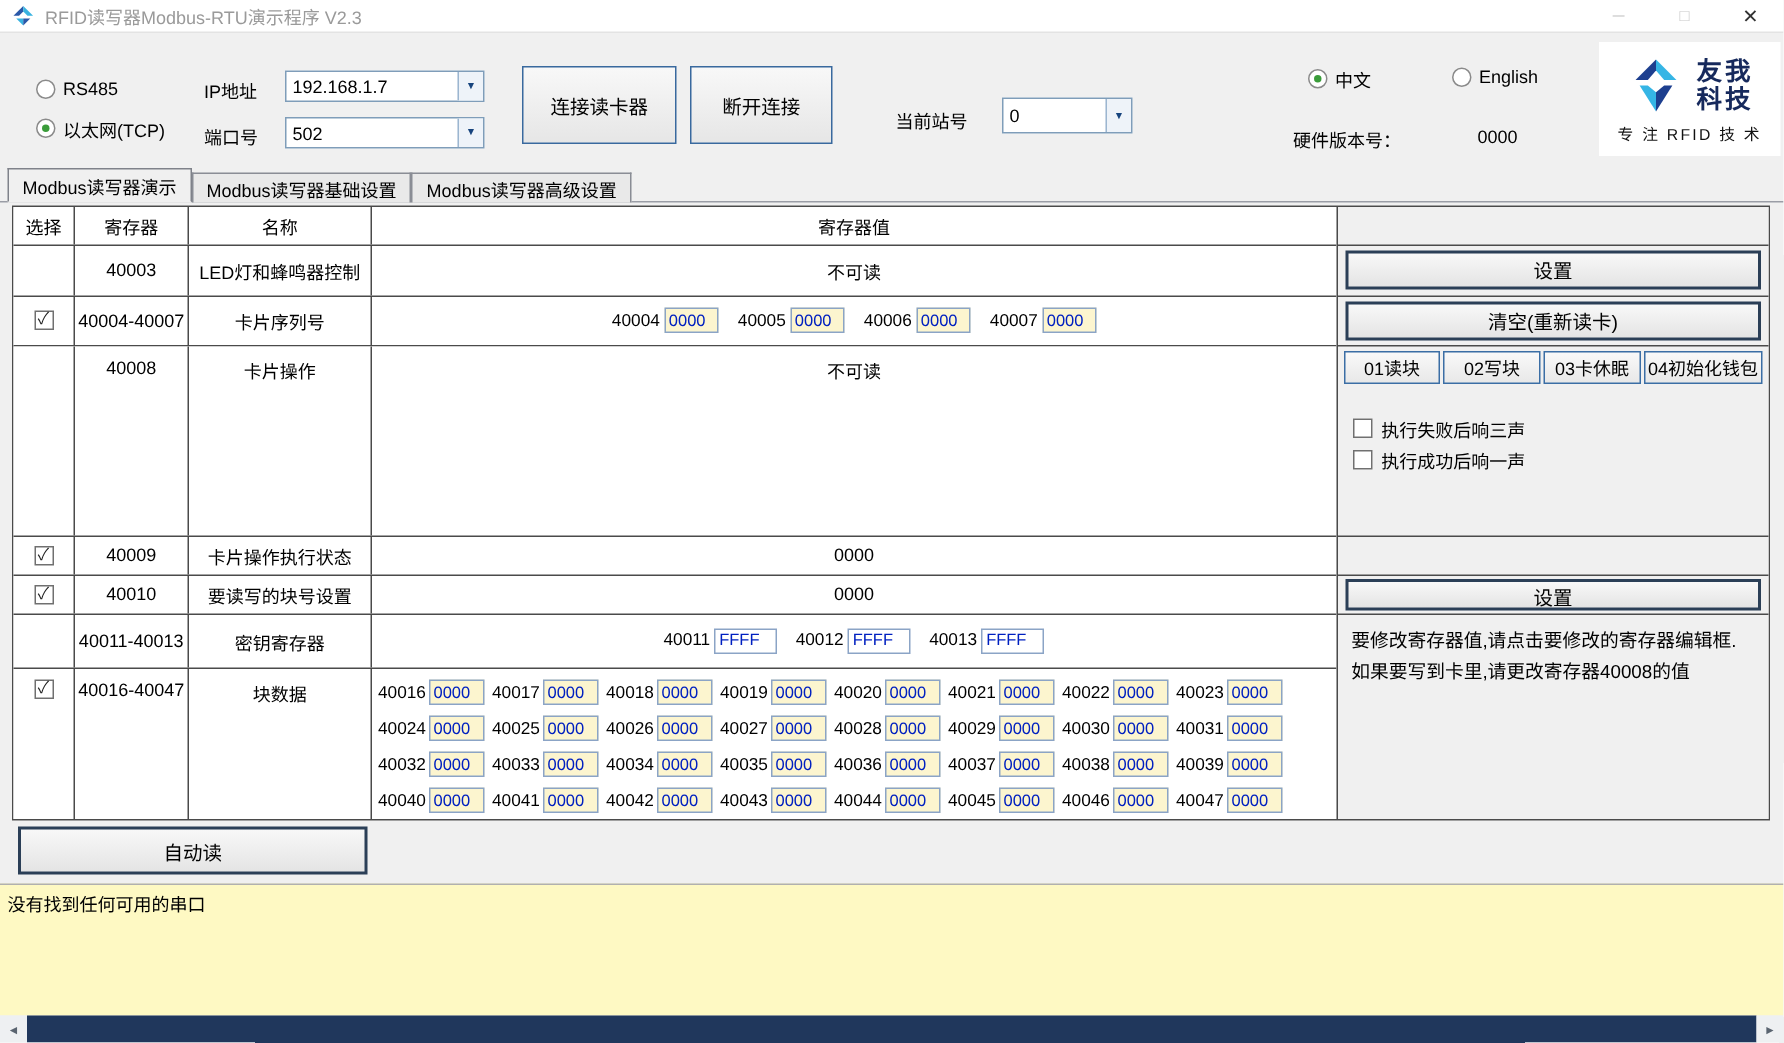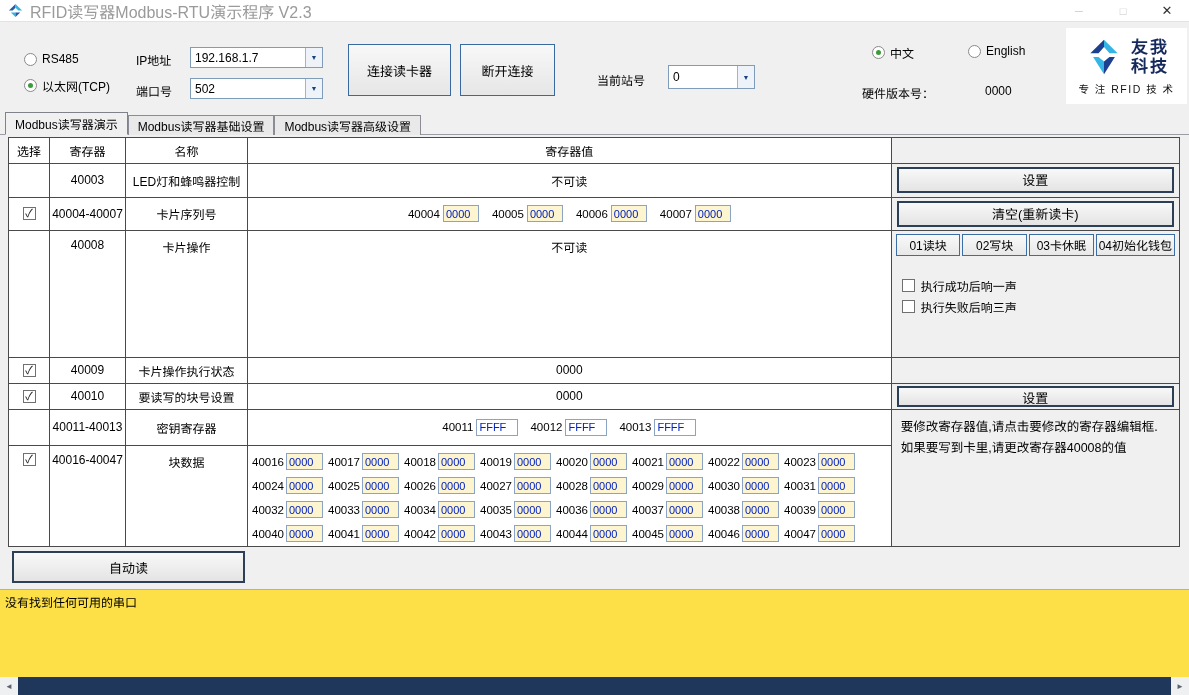--- a/index.html
+++ b/index.html
@@ -2,21 +2,21 @@
 <html lang="zh-CN"><head>
 <meta charset="utf-8">
 <style>
   *{box-sizing:border-box;margin:0;padding:0}
   html,body{width:1189px;height:695px}
   body{position:relative;background:#f0f0f0;font-family:"Liberation Sans",sans-serif;font-size:12px;color:#000;overflow:hidden}
 
   
   .titlebar{position:absolute;left:0;top:0;width:1189px;height:22px;background:#fff;border-bottom:1px solid #e3e3e3;display:flex;align-items:center}
   .app-icon{width:15px;height:15px;margin:0 7px 0 8px;flex:0 0 auto}
-  .titlebar-title{color:#9a9a9a;font-size:16px}
+  .titlebar-title{color:#9a9a9a;font-size:12px}
   .win-btns{margin-left:auto;display:flex;height:100%}
   .win-btn{width:44px;height:100%;display:flex;align-items:center;justify-content:center;color:#c9c9c9;font-size:11px;cursor:pointer}
   .win-btn.close{color:#333;font-size:13px}
 
   
   .lbl{position:absolute;font-size:12px;white-space:nowrap}
   .radio{position:absolute;display:flex;align-items:center;gap:5px;font-size:12px;white-space:nowrap;cursor:pointer}
   .radio .dot{width:13px;height:13px;border-radius:50%;border:1px solid #8a8a8a;background:#fff;position:relative;flex:0 0 auto}
   .radio.selected .dot::after{content:"";position:absolute;left:3px;top:3px;width:5px;height:5px;border-radius:50%;background:#3a9c3a}
 
@@ -72,21 +72,21 @@
   .set-btn.small{height:21px;margin:2px 5px}
   .ops{padding:3px 4px}
   .op-row{display:flex;gap:2px;margin-bottom:19px}
   .op-btn{flex:1;height:22px;background:linear-gradient(#f9f9f9,#e8e8e8);border:1px solid #3b6ea5;font-size:12px;white-space:nowrap;padding:0 2px;cursor:pointer;font-family:inherit}
   .cb-list{margin:7px 0 0 6px;display:flex;flex-direction:column}
   .cb-line{display:flex;align-items:center;gap:6px;height:21px;font-size:12px;cursor:pointer}
   .note-cell{padding:7px 9px;font-size:12.5px;line-height:21px}
 
   
   .auto-btn{position:absolute;left:12px;top:551px;width:233px;height:32px;background:linear-gradient(#f8f8f8,#e4e4e4);border:2px solid #2b3f57;font-size:13px;cursor:pointer;font-family:inherit}
-  .log{position:absolute;left:0;top:589px;width:1189px;height:88px;background:#fde047;border-top:1px solid #b0b0b0;font-size:12px;padding:3px 5px}
+  .log{position:absolute;left:0;top:589px;width:1189px;height:88px;background:#fef9c3;border-top:1px solid #b0b0b0;font-size:12px;padding:3px 5px}
   .hscroll{position:absolute;left:0;top:677px;width:1189px;height:18px;display:flex}
   .hs-btn{width:18px;height:18px;background:#eef0f2;display:flex;align-items:center;justify-content:center;cursor:pointer}
   .hs-btn.left::after{content:"◄";font-size:8px;color:#5a6470}
   .hs-btn.right::after{content:"►";font-size:8px;color:#5a6470}
   .hs-track{flex:1;background:#20375c;cursor:pointer}
 </style>
 </head>
 <body>
 
 <div class="titlebar">
@@ -413,25 +413,25 @@
     <div class="acell ops" style="height:128px">
       <div class="op-row">
           <button class="op-btn">01读块</button>
           <button class="op-btn">02写块</button>
           <button class="op-btn">03卡休眠</button>
           <button class="op-btn">04初始化钱包</button>
         </div>
       <div class="cb-list">
           <label class="cb-line">
             <span class="cb"></span>
-            <span>执行成功后响一声</span>
+            <span>执行失败后响三声</span>
           </label>
           <label class="cb-line">
             <span class="cb"></span>
-            <span>执行失败后响三声</span>
+            <span>执行成功后响一声</span>
           </label>
         </div>
     </div>
     <div class="acell" style="height:26px"></div>
     <div class="acell" style="height:26px">
       <button class="set-btn small">设置</button>
     </div>
     <div class="acell note-cell" style="height:137px">要修改寄存器值,请点击要修改的寄存器编辑框.如果要写到卡里,请更改寄存器40008的值</div>
   </div>
 </div>

